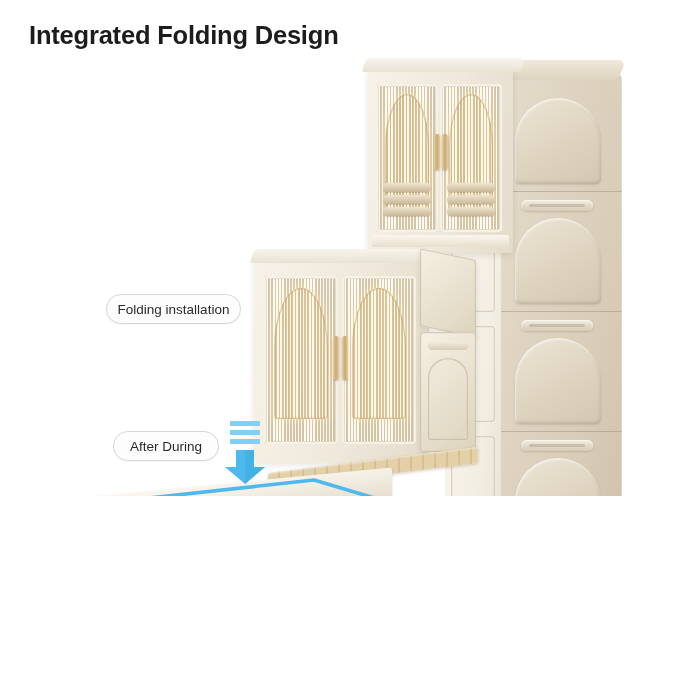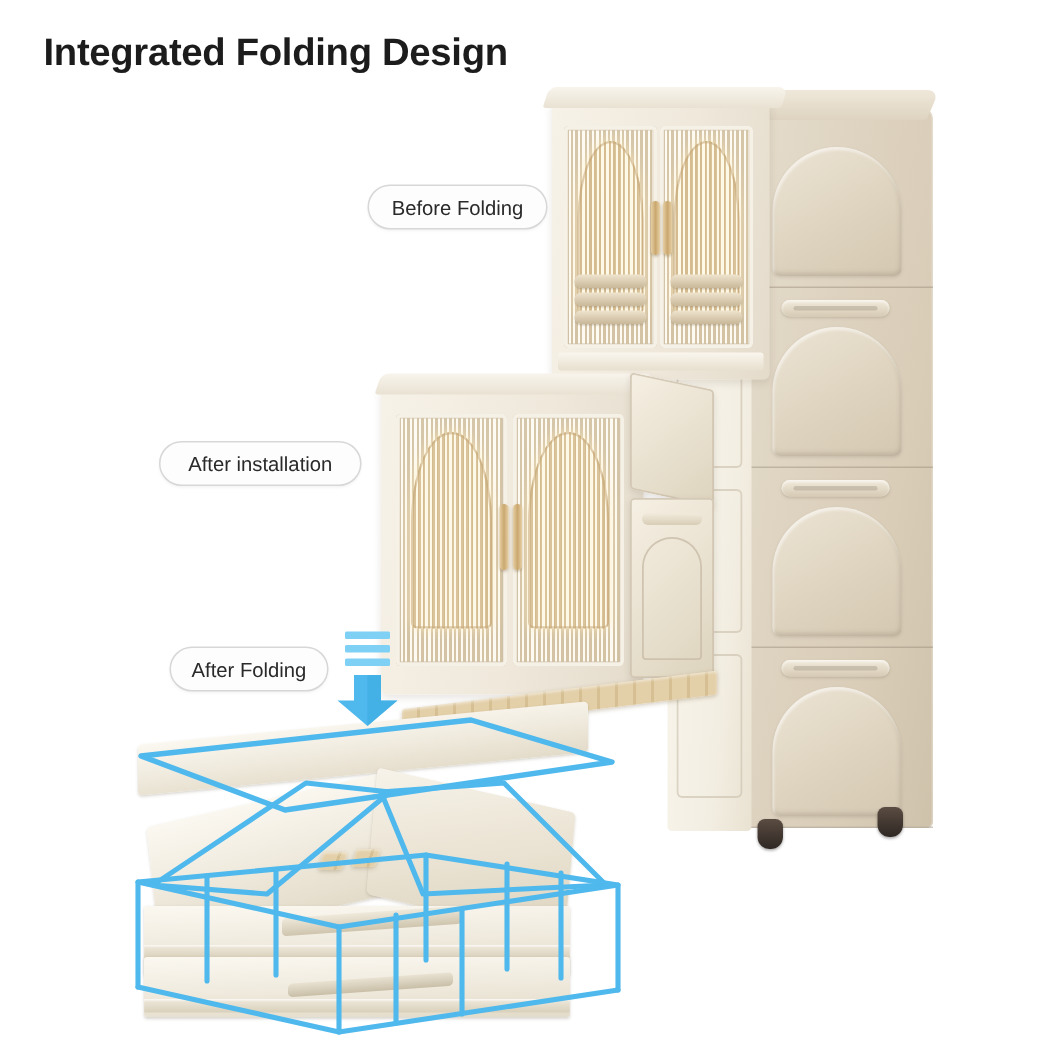--- a/index.html
+++ b/index.html
@@ -1,21 +1,21 @@
 <!DOCTYPE html>
 <html><head>
 <meta charset="utf-8">
 <style>
   html,body{margin:0;padding:0;}
   body{
     width:700px;height:700px;overflow:hidden;background:#ffffff;
     font-family:"Liberation Sans","DejaVu Sans",sans-serif;
     position:relative;
   }
-  #stage{position:absolute;inset:0;width:700px;height:700px;overflow:hidden;background:#fff;}
+  #stage{position:absolute;inset:0;width:700px;height:496px;overflow:hidden;background:#fff;}
 
   
   .title{
     position:absolute;left:29px;top:21px;
     font-size:25.5px;font-weight:bold;color:#1c1c1c;letter-spacing:-0.2px;
     white-space:nowrap;
   }
   .subtitle{
     position:absolute;left:40px;top:57px;
     font-size:15px;color:#8d8d8d;font-weight:normal;white-space:nowrap;
@@ -309,28 +309,25 @@
       <line x1="98" y1="110" x2="98" y2="180"></line>
       <line x1="252" y1="106" x2="252" y2="176"></line>
       <line x1="288" y1="112" x2="288" y2="182"></line>
       <line x1="178" y1="140" x2="178" y2="212"></line>
       <line x1="222" y1="136" x2="222" y2="206"></line>
 
       <polyline points="6,188 140,218 326,190"></polyline>
     </g>
   </svg>
 
-  <div class="pill" id="pill-before">
-    <span>Before Folding</span>
-  </div>
   <div class="pill" id="pill-during">
-    <span>After installation</span>
+    <span>Folding installation</span>
   </div>
   <div class="pill" id="pill-after">
-    <span>After Folding</span>
+    <span>After During</span>
   </div>
 
   <svg id="arrow" viewBox="0 0 44 66">
     <rect x="7" y="2" width="30" height="5" rx="1" fill="#7fd0f5"></rect>
     <rect x="7" y="11" width="30" height="5" rx="1" fill="#7fd0f5"></rect>
     <rect x="7" y="20" width="30" height="5" rx="1" fill="#7fd0f5"></rect>
     <polygon points="13,31 31,31 31,48 42,48 22,65 2,48 13,48" fill="#4fb8ec"></polygon>
     <polygon points="22,31 31,31 31,48 42,48 22,65" fill="#3aaae2" opacity=".55"></polygon>
   </svg>
 

